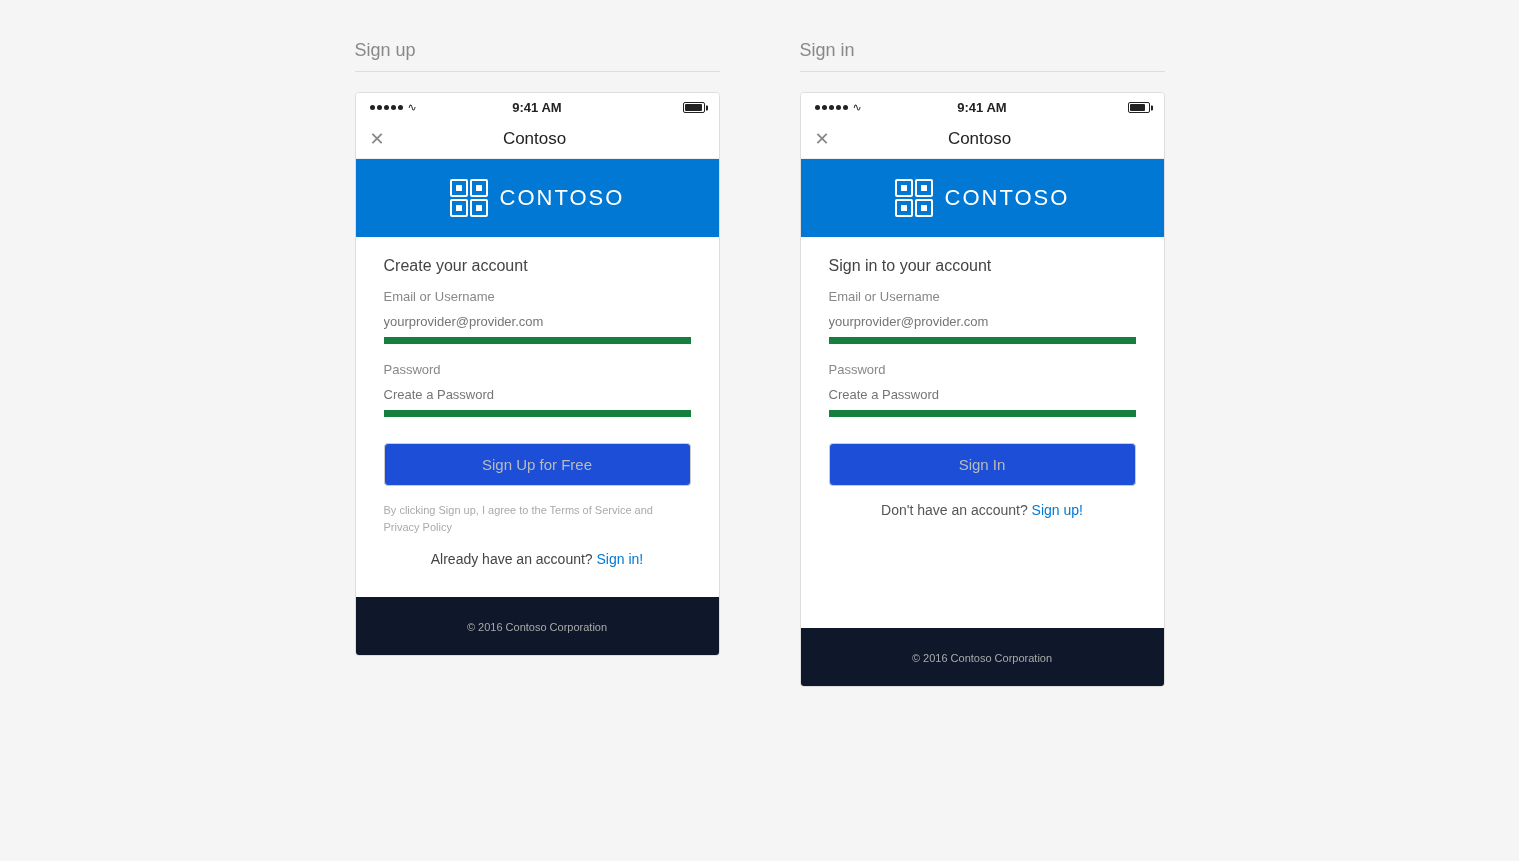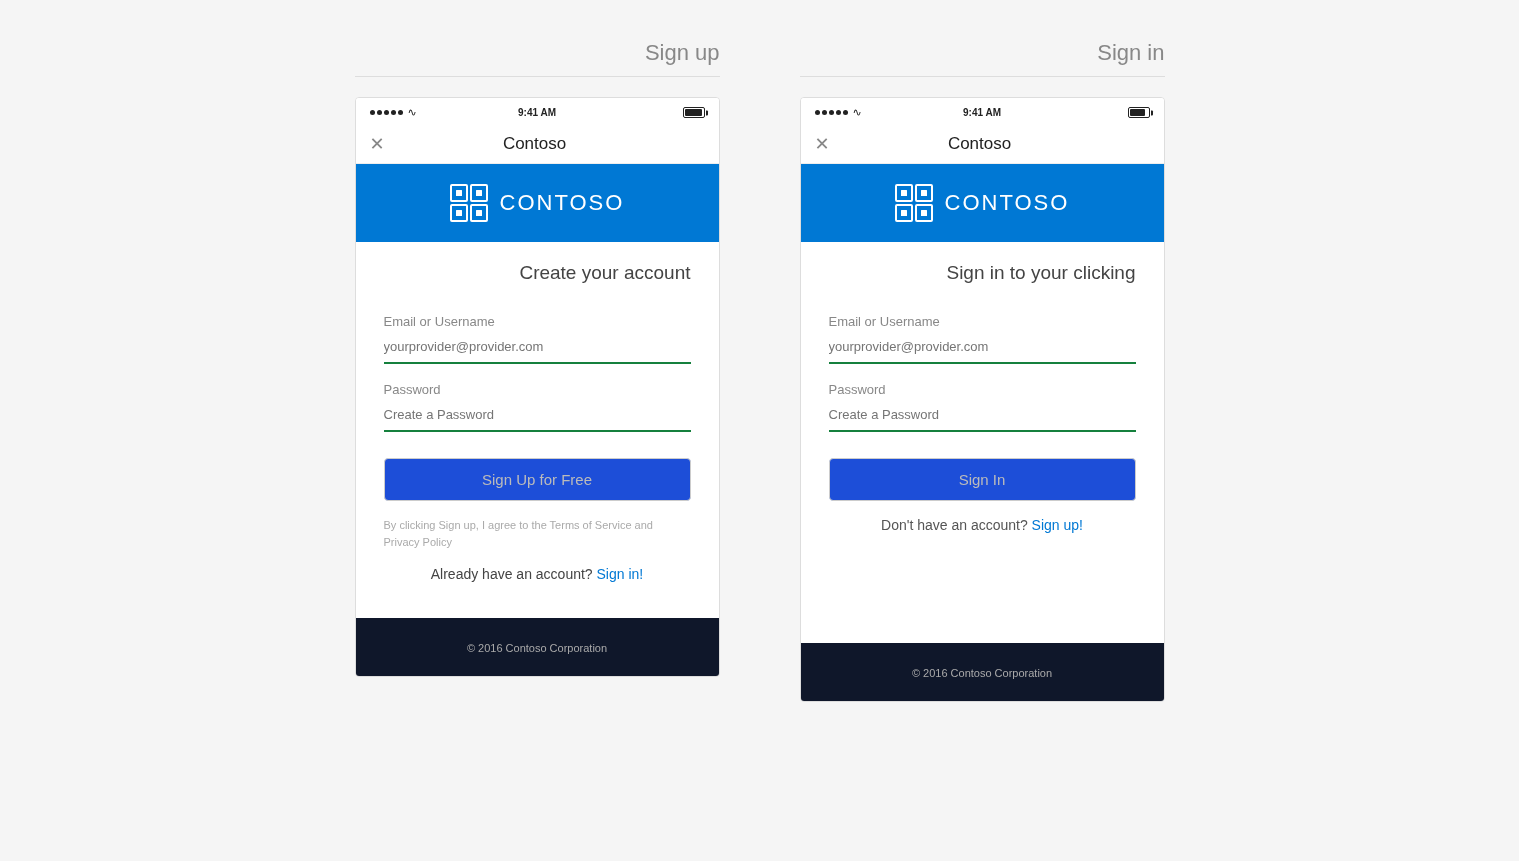--- a/index.html
+++ b/index.html
@@ -14,25 +14,24 @@
       gap: 80px;
     }
 
     .screen-container {
       display: flex;
       flex-direction: column;
       width: 365px;
     }
 
     .screen-title {
-      font-size: 22px;
+      font-size: 18px;
       color: #888;
       font-weight: 400;
       margin-bottom: 10px;
-      text-align: right;
     }
 
     .screen-title-underline {
       height: 1px;
       background: #ddd;
       margin-bottom: 20px;
       width: 100%;
     }
 
     .phone-frame {
@@ -60,21 +59,21 @@
       background: #222;
       border-radius: 50%;
     }
 
     .wifi-icon {
       font-size: 11px;
       color: #222;
     }
 
     .status-time {
-      font-size: 10px;
+      font-size: 13px;
       font-weight: 600;
       color: #222;
       position: absolute;
       left: 50%;
       transform: translateX(-50%);
     }
 
     .status-bar-wrapper {
       position: relative;
       display: flex;
@@ -163,42 +162,42 @@
       letter-spacing: 2px;
     }
 
     
     .form-area {
       padding: 20px 28px;
       background: #fff;
     }
 
     .form-heading {
-      text-align: right;
-      font-size: 19px;
+      text-align: left;
+      font-size: 16px;
       color: #444;
-      margin-bottom: 30px;
+      margin-bottom: 14px;
       font-weight: 400;
     }
 
     .form-group {
       margin-bottom: 18px;
     }
 
     .form-label {
       font-size: 13px;
       color: #888;
       display: block;
       margin-bottom: 6px;
     }
 
     .form-input {
       width: 100%;
       border: none;
-      border-bottom: 2px solid #15803d;
+      border-bottom: 7px solid #15803d;
       padding: 4px 0 8px;
       font-size: 13px;
       color: #bbb;
       outline: none;
       background: transparent;
     }
 
     .submit-btn {
       width: 100%;
       padding: 12px;
@@ -217,21 +216,21 @@
       color: #aaa;
       line-height: 1.5;
       margin-bottom: 16px;
     }
 
     .bottom-link {
       text-align: center;
       font-size: 14px;
       color: #444;
       font-weight: 500;
-      margin-bottom: 16px;
+      margin-bottom: 10px;
     }
 
     .bottom-link a {
       color: #0078d4;
       text-decoration: none;
     }
 
     .dont-have-account {
       text-align: center;
       font-size: 14px;
@@ -378,21 +377,21 @@
         <rect x="21" y="21" width="16" height="16" rx="1" fill="none" stroke="white" stroke-width="2"></rect>
         <rect x="6" y="6" width="6" height="6" rx="0.5" fill="white"></rect>
         <rect x="26" y="6" width="6" height="6" rx="0.5" fill="white"></rect>
         <rect x="6" y="26" width="6" height="6" rx="0.5" fill="white"></rect>
         <rect x="26" y="26" width="6" height="6" rx="0.5" fill="white"></rect>
       </svg>
       <span class="brand-name">CONTOSO</span>
     </div>
 
     <div class="form-area">
-      <div class="form-heading">Sign in to your clicking</div>
+      <div class="form-heading">Sign in to your account</div>
 
       <div class="form-group">
         <label class="form-label">Email or Username</label>
         <input class="form-input" type="text" placeholder="yourprovider@provider.com" style="">
       </div>
 
       <div class="form-group">
         <label class="form-label">Password</label>
         <input class="form-input" type="password" placeholder="Create a Password" style="">
       </div>

